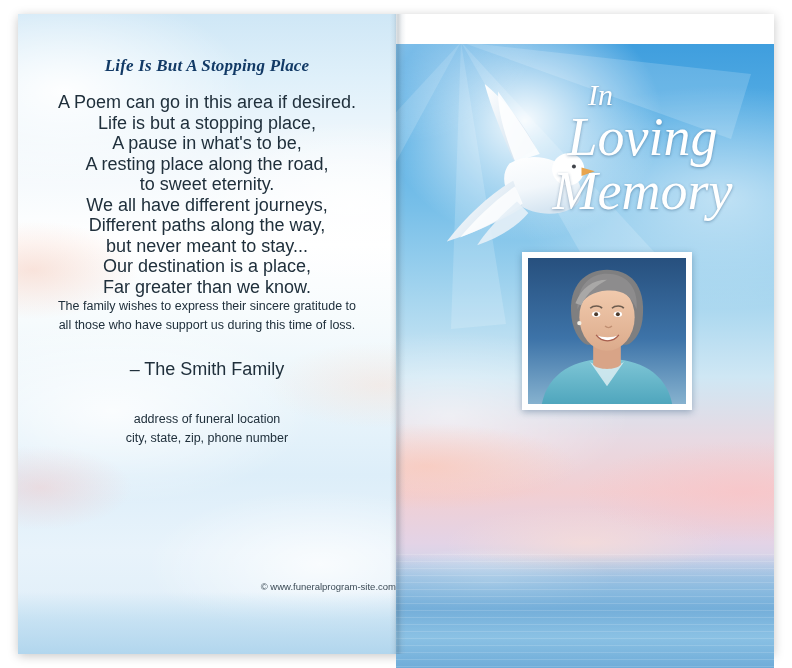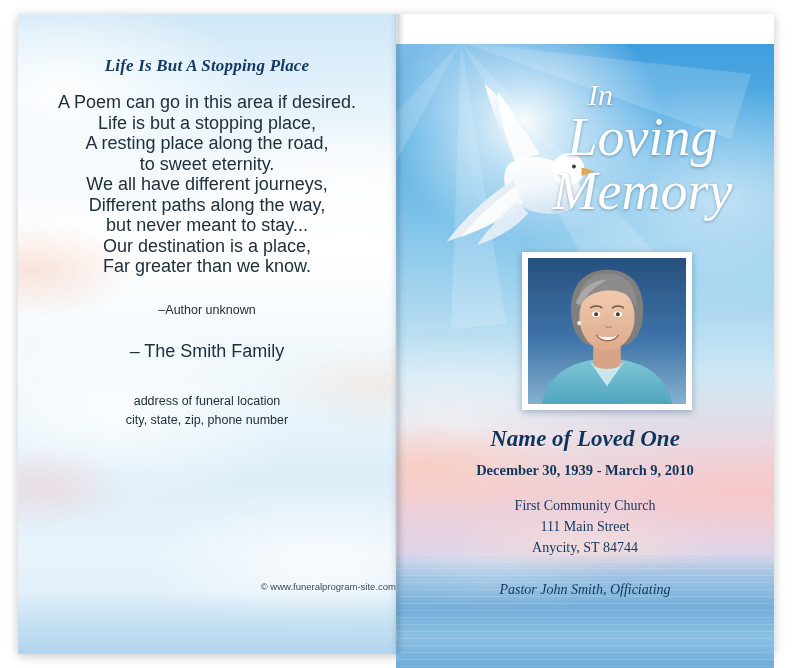--- a/index.html
+++ b/index.html
@@ -322,32 +322,36 @@
 
     <div class="panel-left">
 
       <div class="left-content">
 
         <div class="poem-title">Life Is But A Stopping Place</div>
 
         <div class="poem-body">
           <div>A Poem can go in this area if desired.</div>
           <div>Life is but a stopping place,</div>
+          <div>A pause in what's to be,</div>
           <div>A resting place along the road,</div>
           <div>to sweet eternity.</div>
           <div>We all have different journeys,</div>
           <div>Different paths along the way,</div>
           <div>but never meant to stay...</div>
           <div>Our destination is a place,</div>
           <div>Far greater than we know.</div>
         </div>
 
-        <div class="poem-author">–Author unknown</div>
-
-
+
+
+        <div class="ack-body">
+          <div>The family wishes to express their sincere gratitude to</div>
+          <div>all those who have support us during this time of loss.</div>
+        </div>
 
         <div class="ack-family">– The Smith Family</div>
 
         <div class="location">
           <div>address of funeral location</div>
           <div>city, state, zip, phone number</div>
         </div>
 
       </div>
 
@@ -452,29 +456,19 @@
             <path d="M69 78 C75 85 86 85 92 78 C86 81 75 81 69 78 Z" fill="#ffffff"></path>
             <path d="M69 78 C75 86 86 86 92 78" stroke="#a8604f" stroke-width="1.4" fill="none"></path>
 
             <circle cx="52" cy="66" r="2.2" fill="#f2efe6"></circle>
           </svg>
         </div>
       </div>
 
       <div class="water"></div>
 
-      <div class="cover-info">
-        <div class="deceased-name">Name of Loved One</div>
-        <div class="dates">December 30, 1939 - March 9, 2010</div>
-        <div class="service-place">
-          <div>First Community Church</div>
-          <div>111 Main Street</div>
-          <div>Anycity, ST 84744</div>
-        </div>
-        <div class="officiant">Pastor John Smith, Officiating</div>
-      </div>
 
     </div>
 
     <div class="fold"></div>
   </div>
 
 </div>
 
 </body></html>

